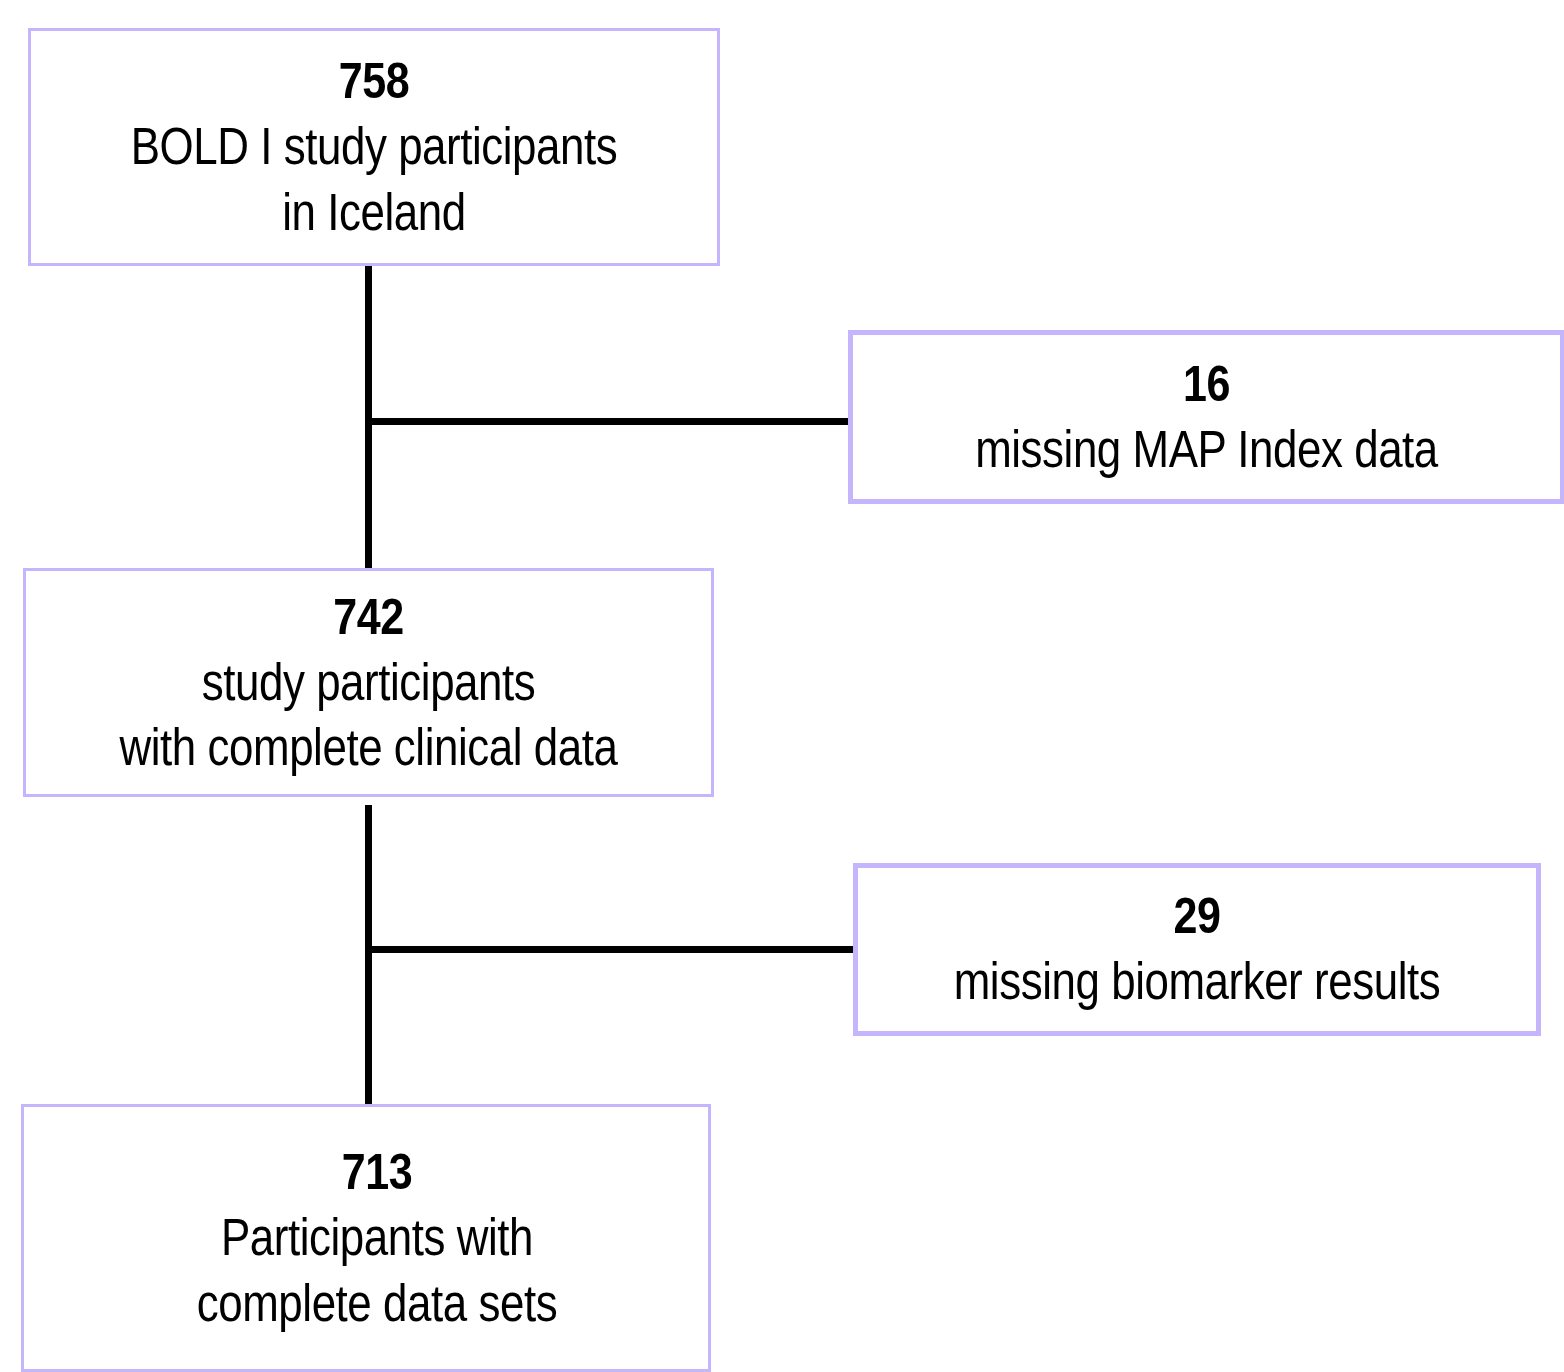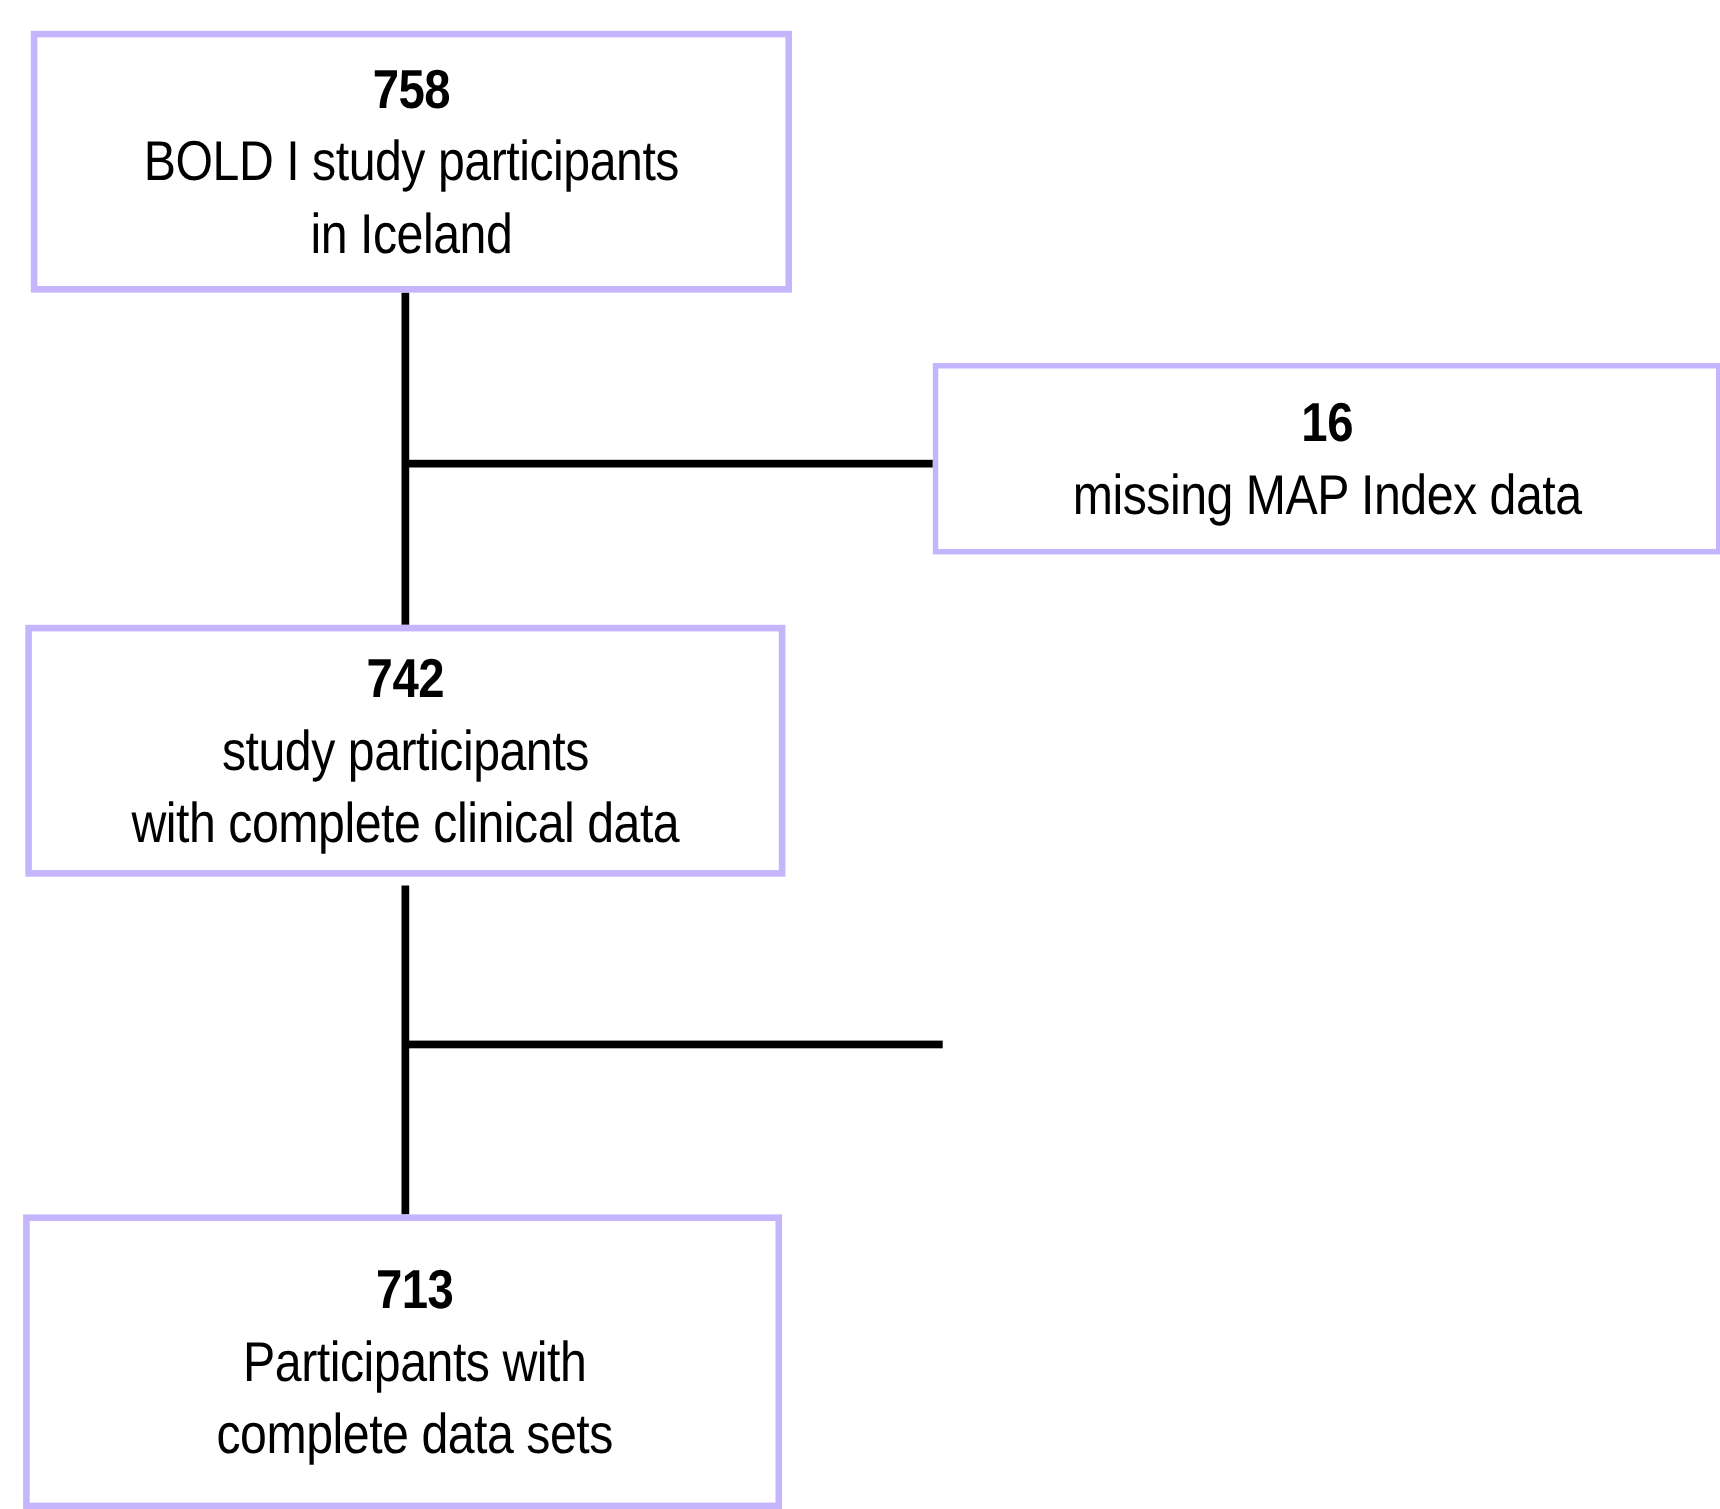--- a/index.html
+++ b/index.html
@@ -17,21 +17,21 @@
     height: 1372px;
     background: #ffffff;
     overflow: hidden;
   }
 
   
   .node-box {
     position: absolute;
     box-sizing: border-box;
     background: #ffffff;
-    border: 6px solid #c4b5fd;
+    border: 3px solid #c4b5fd;
     display: flex;
     flex-direction: column;
     align-items: center;
     justify-content: center;
     z-index: 3;
   }
   .node-box.thin { border-width: 5px; }
 
   .node-count,
   .node-line {
@@ -104,20 +104,24 @@
     <span class="node-count">16</span>
     <span class="node-line">missing MAP Index data</span>
   </div>
 
   <div class="node-box" id="box-clinical">
     <span class="node-count">742</span>
     <span class="node-line">study participants</span>
     <span class="node-line">with complete clinical data</span>
   </div>
 
+  <div class="node-box thin" id="box-excl-bio">
+    <span class="node-count">29</span>
+    <span class="node-line">missing biomarker results</span>
+  </div>
 
   <div class="node-box" id="box-final">
     <span class="node-count">713</span>
     <span class="node-line">Participants with</span>
     <span class="node-line">complete data sets</span>
   </div>
 
 </div>
 
 </body></html>

